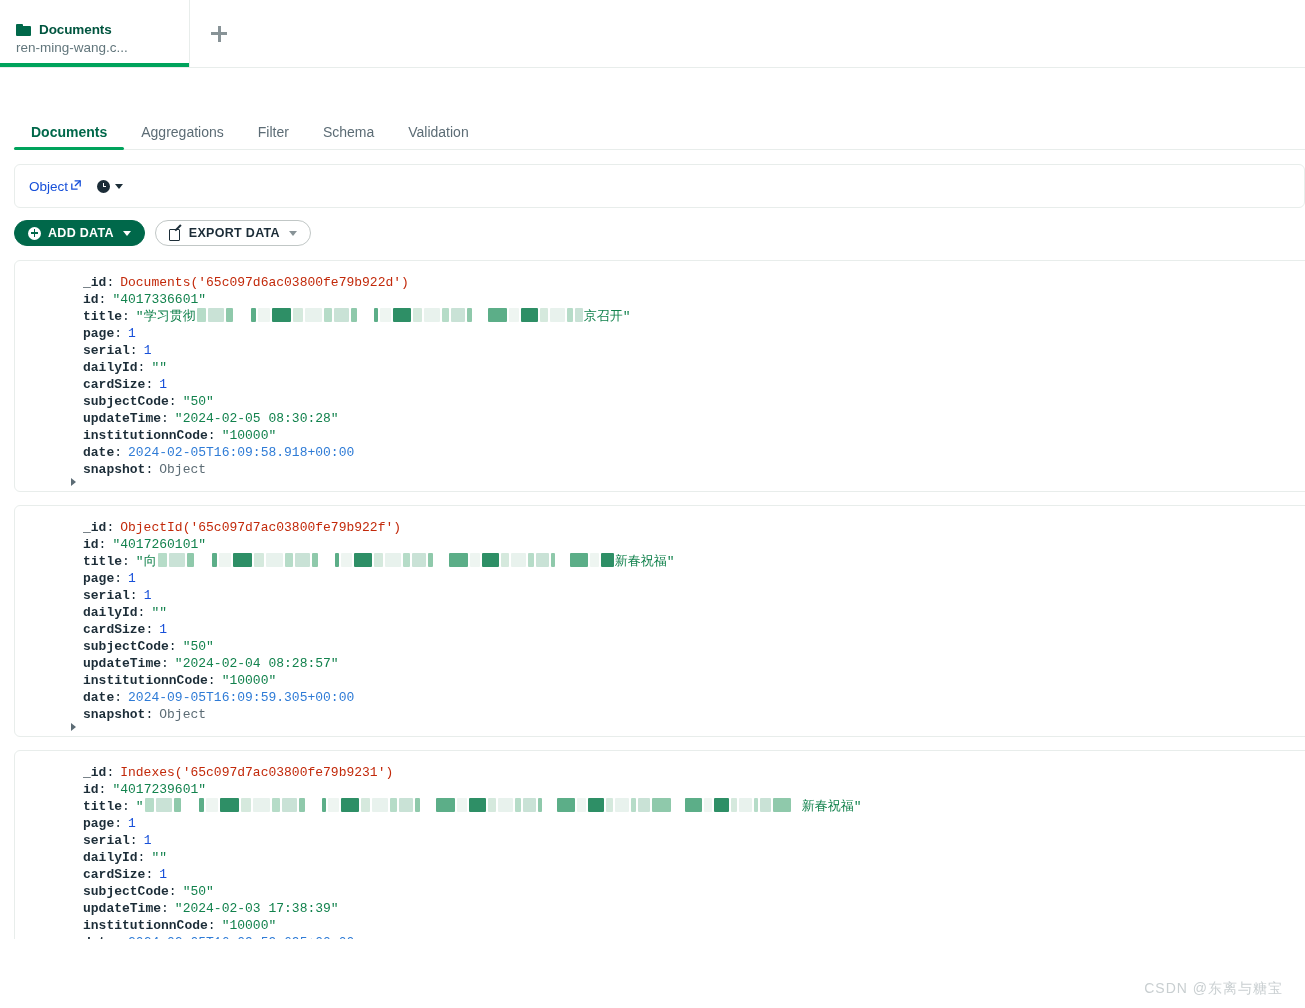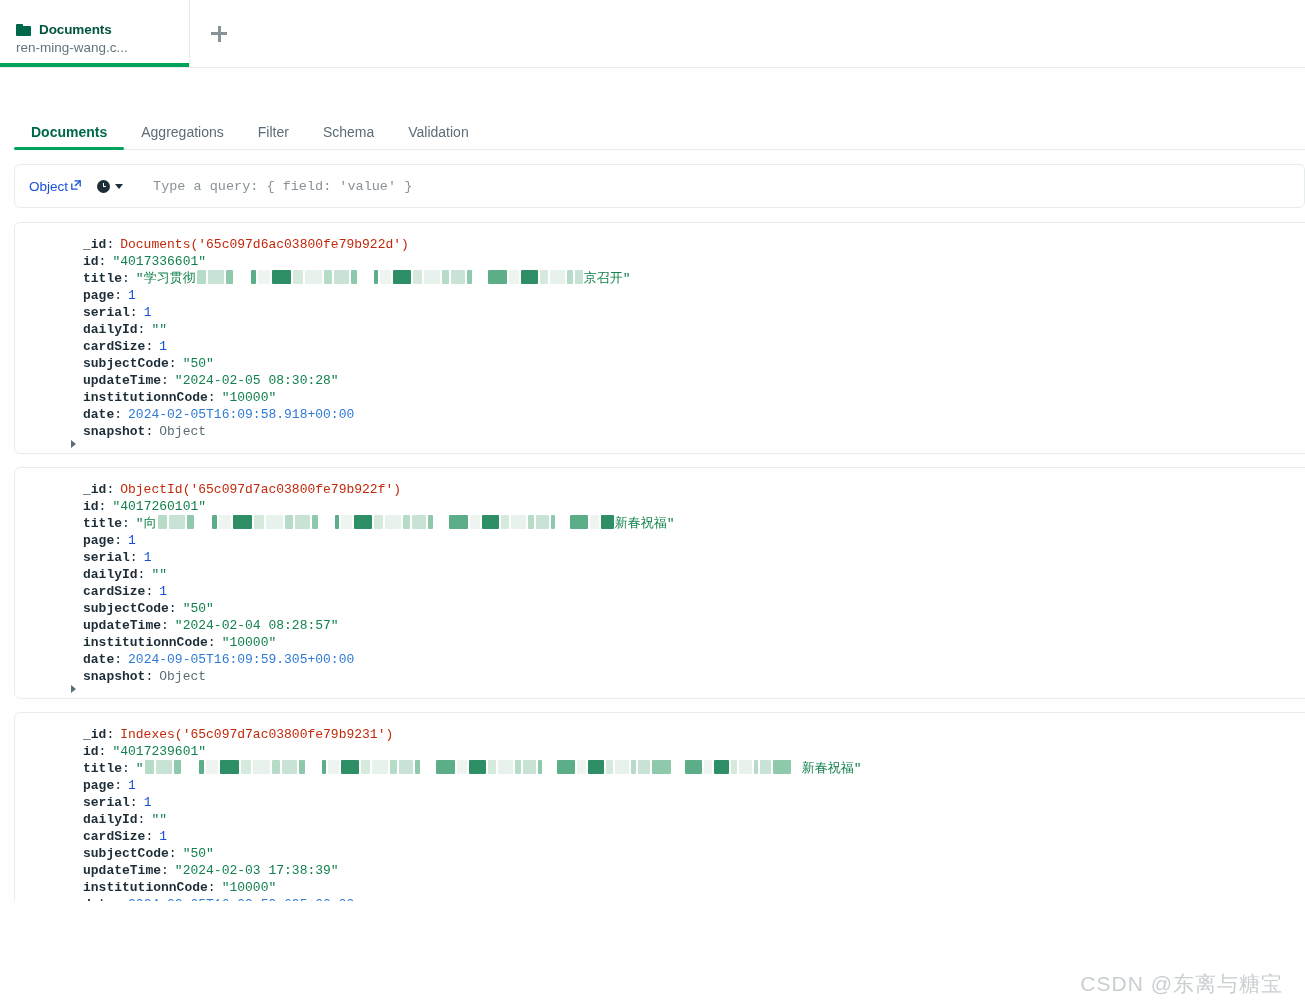--- a/index.html
+++ b/index.html
@@ -335,21 +335,21 @@
     height: 14px;
     vertical-align: -2px;
     margin: 0 1px;
     border-radius: 1px;
   }
 
   .watermark {
     position: absolute;
     right: 22px;
     bottom: 10px;
-    font-size: 21px;
+    font-size: 14px;
     color: #c9cfd1;
     letter-spacing: 1px;
     font-family: "Liberation Sans", sans-serif;
     margin-left: 40px;
   }
   .clip { position: relative; width: 1305px; height: 1008px; overflow: hidden; }
   .docscroll { height: 693px; overflow: hidden; }
 </style>
 </head>
 <body>
@@ -399,24 +399,35 @@
             <path d="M3.6 0.8h5.6v5.6" fill="none" stroke="#1750D9" stroke-width="1.3"></path>
             <path d="M9.2 0.8L4.0 6.0" fill="none" stroke="#1750D9" stroke-width="1.3"></path>
             <path d="M6.6 9.2H0.8V3.4" fill="none" stroke="#1750D9" stroke-width="1.3"></path>
           </svg>
         </span>
       </span>
       <span class="hist-btn">
         <span class="clock-icon"></span>
         <span class="caret-down"></span>
       </span>
-      <input class="query-input" type="text" placeholder="Type a query: { field: 'value' }" style="">
     </div>
   </div>
 
+  <div class="actions">
+    <div class="btn btn-primary">
+      <span class="circle-plus"></span>
+      <span>ADD DATA</span>
+      <span class="caret-sm-light"></span>
+    </div>
+    <div class="btn btn-default">
+      <span class="export-icon"></span>
+      <span>EXPORT DATA</span>
+      <span class="caret-sm-dark"></span>
+    </div>
+  </div>
 
   <div class="docscroll">
     <div class="doclist" id="doclist">
         <div class="doccard">
           <div class="fieldrow">
             <span class="fkey">_id</span>
             <span class="fsep">:</span>
             <span class="v-objectid">Documents('65c097d6ac03800fe79b922d')</span>
           </div>
           <div class="fieldrow">

